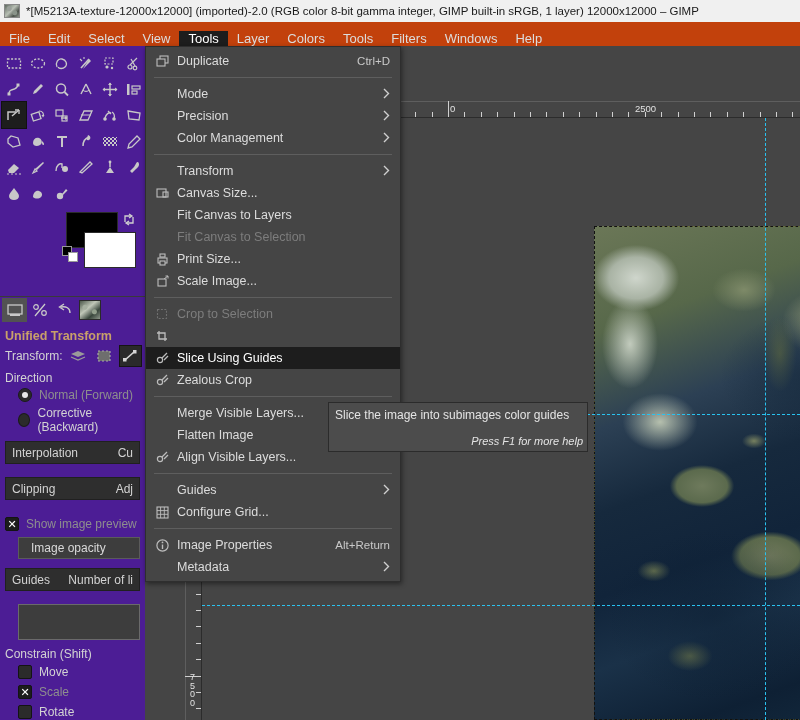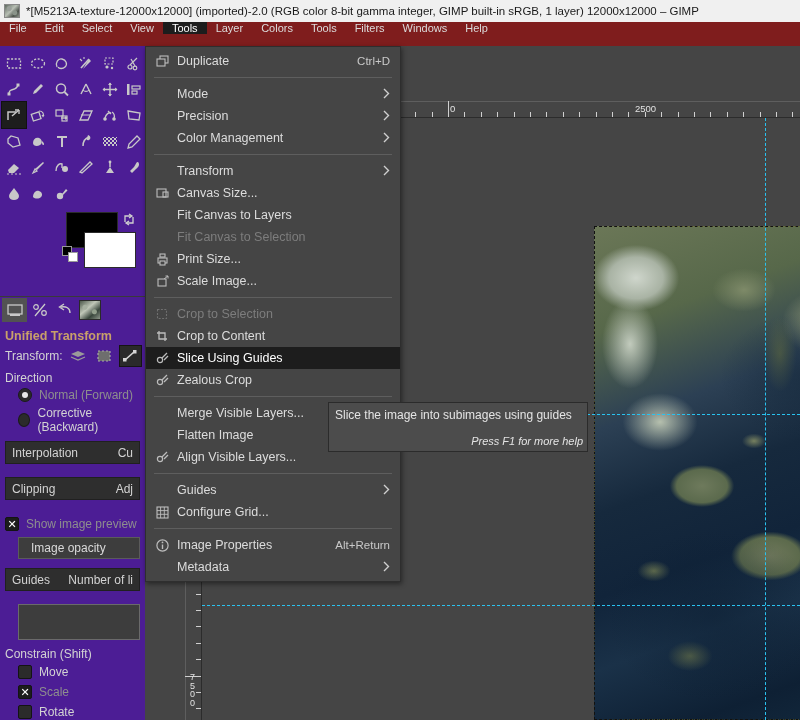--- a/index.html
+++ b/index.html
@@ -24,23 +24,23 @@
       radial-gradient(circle at 30% 30%, #9aa09a 2px, transparent 3px),
       radial-gradient(circle at 70% 65%, #8a948a 2px, transparent 3px),
       linear-gradient(135deg,#5f6a60,#b9c0b5 45%,#495049 75%,#8e968c);
     border: 1px solid #888;
   }
   .title-text { white-space: nowrap; overflow: hidden; }
 
   
   .menubar {
     position: absolute; left: 0; top: 22px; width: 800px; height: 24px;
-    background: #7f1d1d;
-    display: flex; align-items: flex-start;
-    font-size: 11px;
+    background: #c2410c;
+    display: flex; align-items: flex-end;
+    font-size: 13px;
   }
   .menubar .mi {
     padding: 0 9px; display: flex; align-items: center;
     color: #dcdcdc; cursor: default; white-space: nowrap;
   }
   .menubar .mi.active { background: #1d1d1d; color: #ffffff; }
 
   
   .leftdock {
     position: absolute; left: 0; top: 46px; width: 145px; height: 674px;
@@ -759,21 +759,20 @@
         </span>
         <span class="lbl">Crop to Selection</span>
       </div>
       <div class="ditem">
         <span class="ic">
           <svg width="13" height="13" viewBox="0 0 13 13">
             <path d="M3 1 L3 9 L11 9" fill="none" stroke="currentColor" stroke-width="1.3"></path>
             <path d="M1 3 L9 3 L9 11" fill="none" stroke="currentColor" stroke-width="1.3"></path>
           </svg>
         </span>
-        <span class="lbl">Crop to Content</span>
       </div>
       <div class="ditem hl">
         <span class="ic">
           <svg width="13" height="13" viewBox="0 0 13 13">
             <circle cx="4" cy="8" r="2.6" fill="none" stroke="currentColor" stroke-width="1.2"></circle>
             <path d="M6 6 L11 1 M8 8 L12 4" stroke="currentColor" stroke-width="1.3"></path>
           </svg>
         </span>
         <span class="lbl">Slice Using Guides</span>
       </div>
@@ -837,17 +836,17 @@
       <div class="ditem">
         <span class="ic"></span>
         <span class="lbl">Metadata</span>
         <span class="arw"><svg width="8" height="11" viewBox="0 0 8 11">
             <path d="M2 1 L6.5 5.5 L2 10" stroke="currentColor" stroke-width="1.4" fill="none"></path>
           </svg></span>
       </div>
     </div>
 
   <div class="tooltip">
-    <div class="t1">Slice the image into subimages using guides</div>
+    <div class="t1">Slice the image into subimages color guides</div>
     <div class="t2">Press F1 for more help</div>
   </div>
 
 </div>
 
 </body></html>

